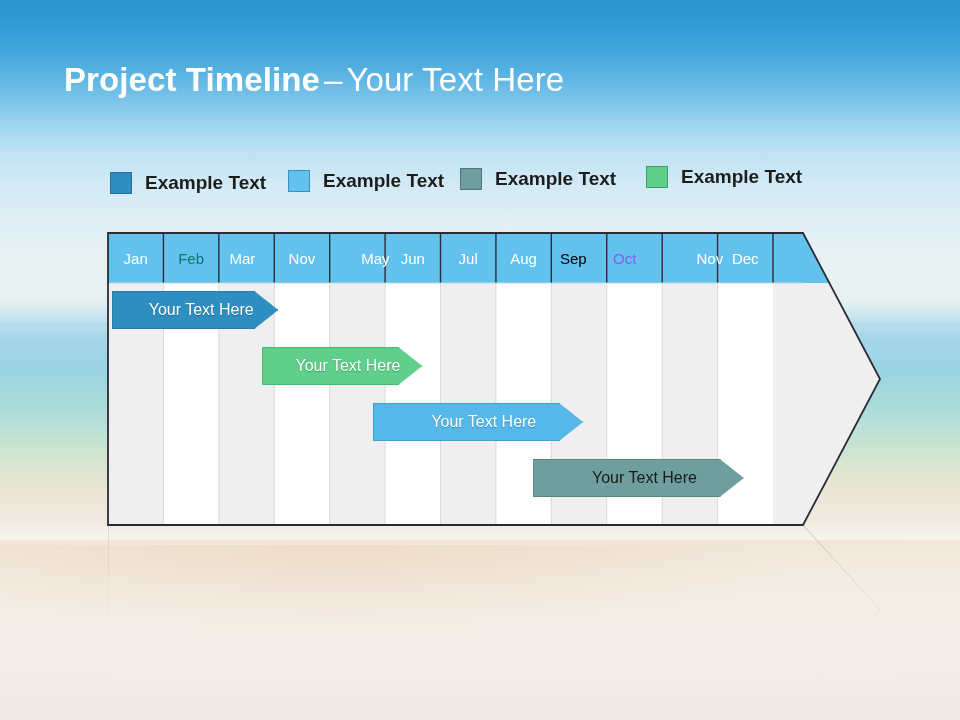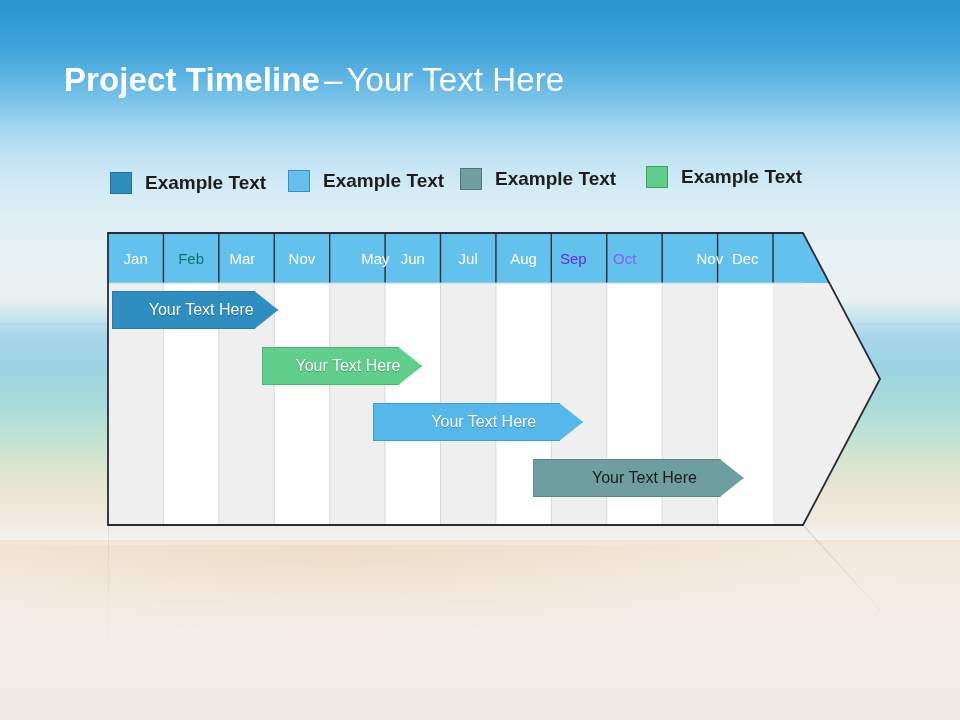--- a/index.html
+++ b/index.html
@@ -185,21 +185,21 @@
     </svg>
   <div id="month-row">
       <div class="month-cell" style="left: 0px; width: 55.42px; color: rgb(255, 255, 255); text-align: center;">Jan</div>
       <div class="month-cell" style="left: 55.42px; width: 55.42px; color: #0f766e;">Feb</div>
       <div class="month-cell" style="left: 110.83px; width: 47px; color: rgb(255, 255, 255);">Mar</div>
       <div class="month-cell" style="left: 166.25px; width: 55.42px; color: rgb(255, 255, 255);">Nov</div>
       <div class="month-cell" style="left: 221.67px; width: 55.42px; color: rgb(255, 255, 255); padding-left: 36px;">May</div>
       <div class="month-cell" style="left: 277.08px; width: 55.42px; color: rgb(255, 255, 255);">Jun</div>
       <div class="month-cell" style="left: 332.5px; width: 55.42px; color: rgb(255, 255, 255);">Jul</div>
       <div class="month-cell" style="left: 387.92px; width: 55.42px; color: rgb(255, 255, 255);">Aug</div>
-      <div class="month-cell" style="left: 443.33px; width: 44px; color: #6d28d9;">Sep</div>
+      <div class="month-cell" style="left: 443.33px; width: 44px; color: #000000;">Sep</div>
       <div class="month-cell" style="left: 498.75px; width: 36px; color: #8b5cf6;">Oct</div>
       <div class="month-cell" style="left: 554.17px; width: 55.42px; color: rgb(255, 255, 255); padding-left: 40px;">Nov</div>
       <div class="month-cell" style="left: 609.58px; width: 55.42px; color: rgb(255, 255, 255);">Dec</div>
     </div>
   <div id="bar-layer">
       <div class="bar" style="left: 4px; top: 58px; width: 166.3px; background: rgb(46, 142, 192); color: rgb(255, 255, 255); border: 1px solid rgb(42, 123, 168); clip-path: polygon(0px 0px, calc(100% - 24px) 0px, 100% 50%, calc(100% - 24px) 100%, 0px 100%);">
         <span class="bar-label">Your  Text Here</span>
       </div>
       <div class="bar" style="left: 153.6px; top: 114px; width: 160.7px; background: rgb(95, 207, 139); color: rgb(255, 255, 255); border: 1px solid rgb(75, 181, 119); clip-path: polygon(0px 0px, calc(100% - 24px) 0px, 100% 50%, calc(100% - 24px) 100%, 0px 100%);">
         <span class="bar-label">Your  Text Here</span>

